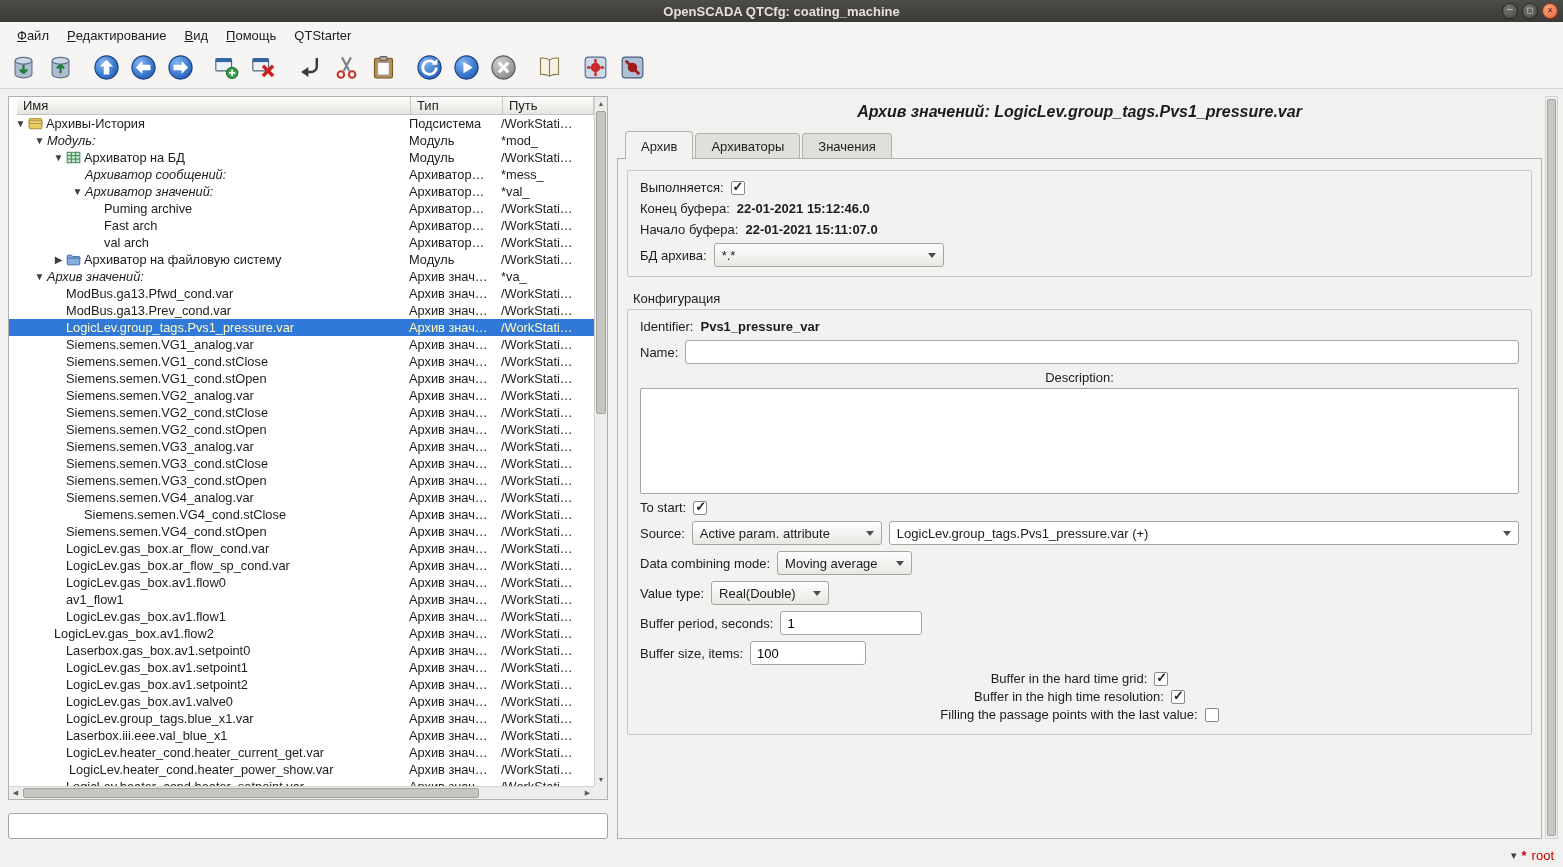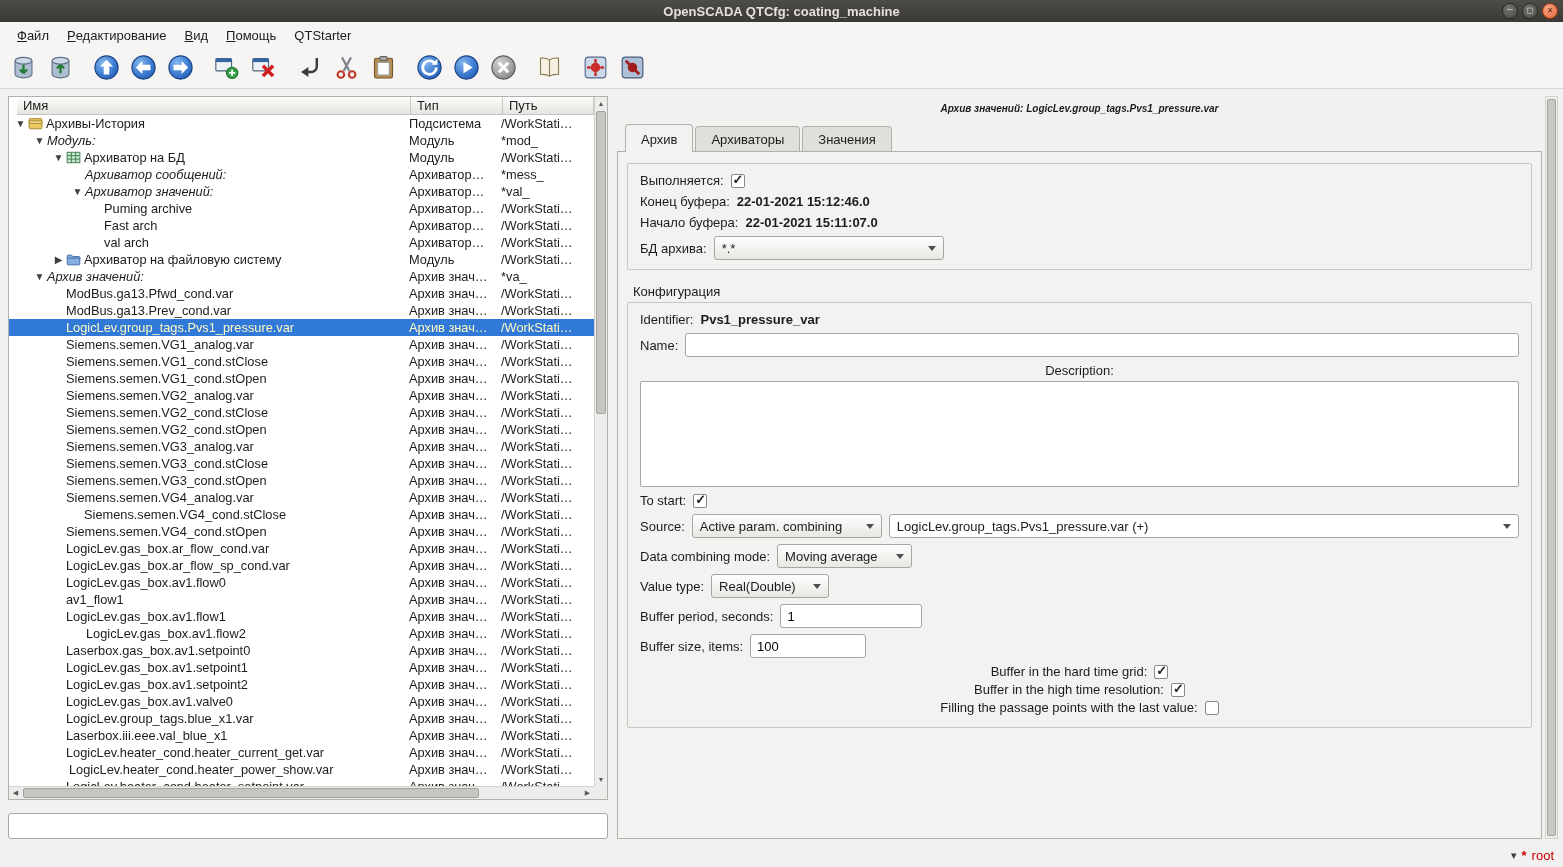--- a/index.html
+++ b/index.html
@@ -68,21 +68,21 @@
   .scroll-corner { position:absolute; right:0; bottom:0; width:13px; height:13px; background:#eeedeb; }
 
   .filter-input { margin-top:13px; height:26px; flex:0 0 26px; border:1px solid #a7a5a1; border-radius:3px;
                   background:#fff; padding:0 6px; font:inherit; }
 
   
   .right-pane { flex:1; position:relative; display:flex; flex-direction:column; padding-right:16px; min-height:0; }
   .r-scroll { position:absolute; right:0; top:0; bottom:0; width:13px; background:#eeedeb; border:1px solid #d4d2ce; }
   .r-thumb { position:absolute; left:1px; right:1px; top:2px; bottom:2px; background:#c9c7c3; border:1px solid #a5a3a0; border-radius:2px; cursor:grab; }
 
-  .panel-title { text-align:center; font-weight:bold; font-style:italic; font-size:10px; padding:7px 0 9px 0; }
+  .panel-title { text-align:center; font-weight:bold; font-style:italic; font-size:16px; padding:7px 0 9px 0; }
   .tab-bar { display:flex; padding-left:8px; position:relative; z-index:2; }
   .tab { padding:5px 15px 4px 15px; border:1px solid #b2b0ac; border-bottom:none; border-radius:4px 4px 0 0;
          background:#e1dfdb; margin-right:2px; margin-top:3px; cursor:pointer; font-size:13px; }
   .tab.active { background:#f3f2f0; margin-top:0; padding-top:7px; position:relative; top:1px; }
   .tab-page { flex:1; border:1px solid #b2b0ac; background:#f3f2f0; padding:11px 9px; overflow:hidden; min-height:0; }
 
   .groupbox { margin-bottom:14px; }
   .group-title { padding:0 0 3px 6px; }
   .group-frame { border:1px solid #c9c7c3; border-radius:2px; padding:9px 12px; }
 
@@ -526,21 +526,21 @@
             </div>
             <div class="tree-row">
               <div class="c-name" style="padding-left: 42px;">
                 <span class="expander"></span>
                 <span class="tlabel">LogicLev.gas_box.av1.flow1</span>
               </div>
               <div class="c-type">Архив знач…</div>
               <div class="c-path">/WorkStati…</div>
             </div>
             <div class="tree-row">
-              <div class="c-name" style="padding-left: 62px;">
+              <div class="c-name" style="padding-left: 30px;">
                 <span class="expander"></span>
                 <span class="tlabel">LogicLev.gas_box.av1.flow2</span>
               </div>
               <div class="c-type">Архив знач…</div>
               <div class="c-path">/WorkStati…</div>
             </div>
             <div class="tree-row">
               <div class="c-name" style="padding-left: 42px;">
                 <span class="expander"></span>
                 <span class="tlabel">Laserbox.gas_box.av1.setpoint0</span>
@@ -679,21 +679,21 @@
             <div class="form-row">
               <textarea class="tarea" style=""></textarea>
             </div>
             <div class="form-row">
               <span class="lbl">To start:</span>
               <span class="checkbox checked"></span>
             </div>
             <div class="form-row">
               <span class="lbl">Source:</span>
               <span class="combo" style="width:190px">
-                <span>Active param. combining</span>
+                <span>Active param. attribute</span>
                 <span class="combo-arrow"></span>
               </span>
               <span class="combo editable" style="flex:1">
                 <span>LogicLev.group_tags.Pvs1_pressure.var (+)</span>
                 <span class="combo-arrow"></span>
               </span>
             </div>
             <div class="form-row">
               <span class="lbl">Data combining mode:</span>
               <span class="combo" style="width:135px">

